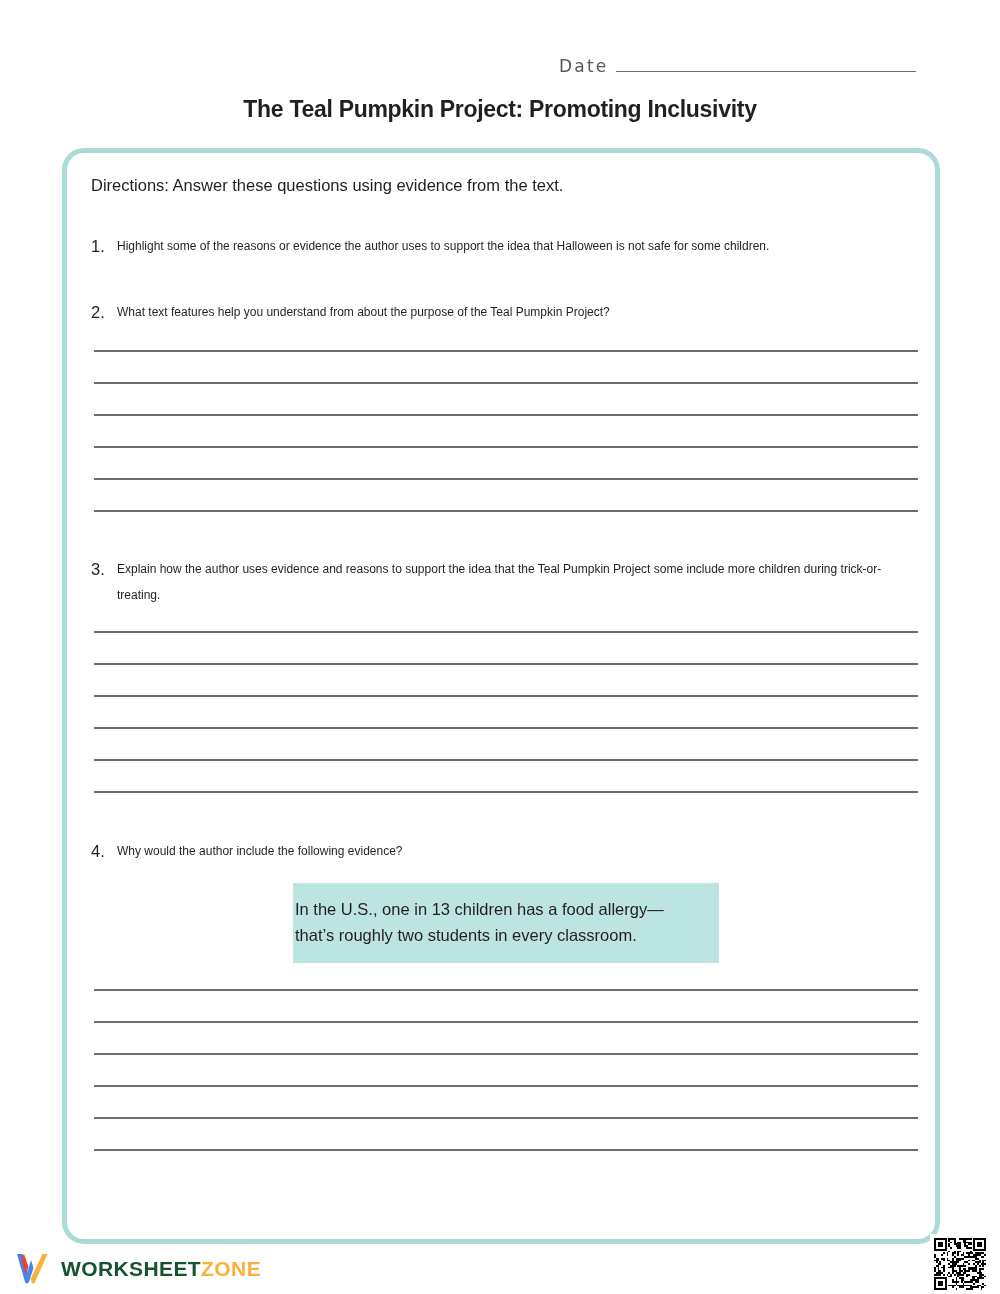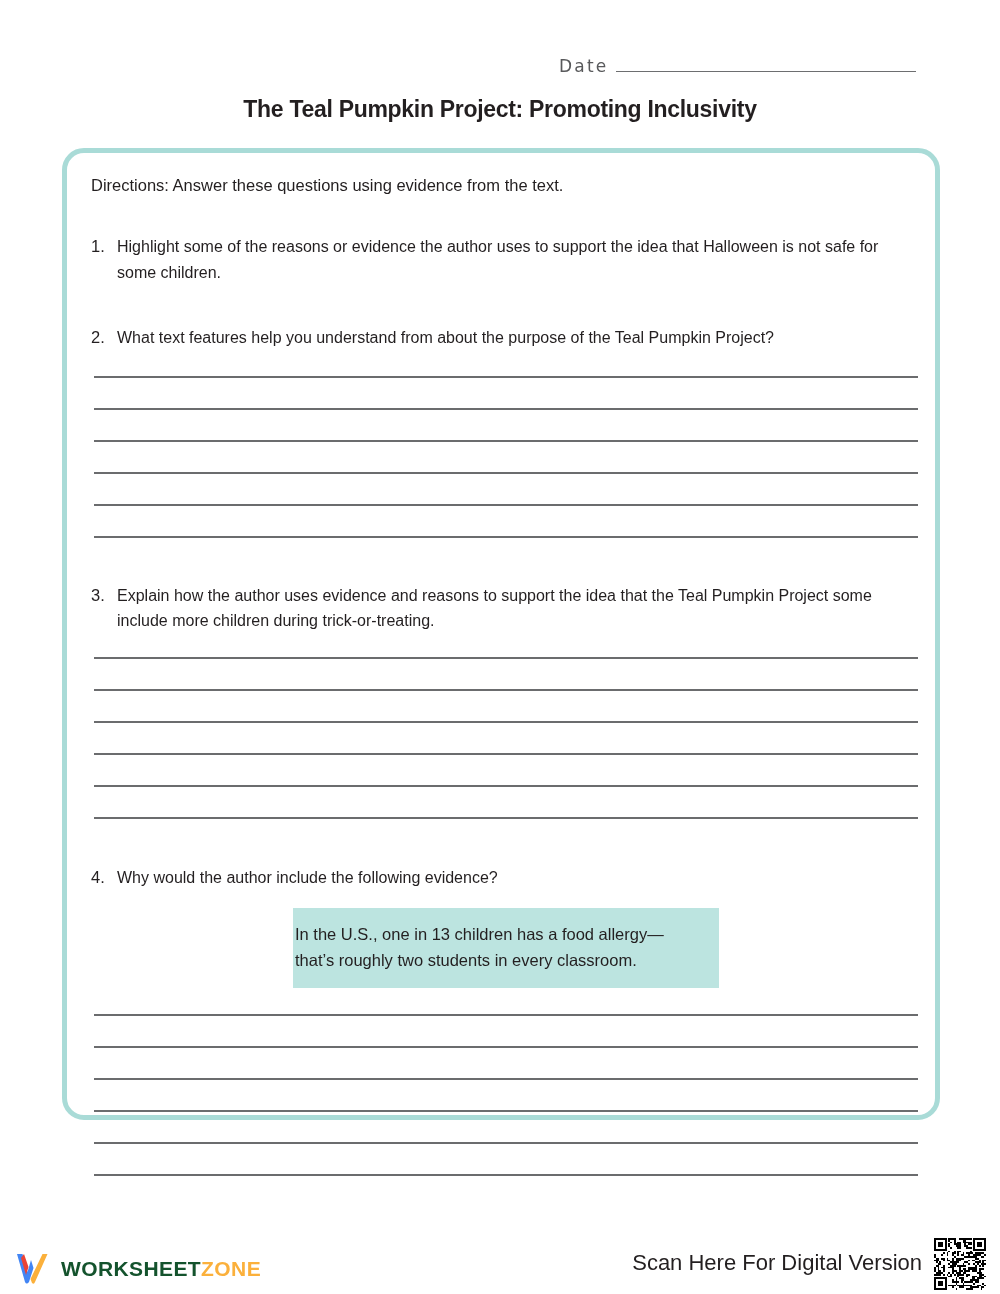--- a/index.html
+++ b/index.html
@@ -56,21 +56,21 @@
     font-family: "Liberation Sans", sans-serif;
     white-space: nowrap;
   }
 
   
   .card {
     position: absolute;
     left: 62px;
     top: 148px;
     width: 878px;
-    height: 972px;
+    height: 1096px;
     border: 5px solid #a9dbd7;
     border-radius: 22px;
     background: #ffffff;
   }
   .card-inner {
     position: absolute;
     left: 24px;
     top: 20px;
     right: 20px;
   }
@@ -85,21 +85,21 @@
 
   .q-block { display: flex; align-items: flex-start; }
   .q-num {
     font-size: 16.5px;
     line-height: 25.5px;
     width: 26px;
     flex: 0 0 26px;
     color: #231f20;
   }
   .q-text {
-    font-size: 16px;
+    font-size: 12px;
     line-height: 25.5px;
     color: #231f20;
     flex: 1 1 auto;
   }
 
   
   .lines { margin-left: 3px; }
   .answer-line {
     height: 2px;
     background: #6b6c6e;
@@ -244,21 +244,20 @@
       <path d="M3 2 L11 30 Q12.5 33 15 30 L19.5 16 L17 8 L13.5 20 L8.5 2 Z" fill="#4285f4"></path>
       <path d="M10 2 L14.5 15 L12 23 L7 6 Z" fill="#ea4335"></path>
       <path d="M33.5 2 L21 30 Q20 33 18 31 L16.5 27 L28.5 2 Z" fill="#fbb03b"></path>
     </svg>
     <div class="brand-name">
       <span class="w1">WORKSHEET</span><span class="w2">ZONE</span>
     </div>
   </div>
 
   <div class="scan-wrap">
-    <span class="scan-text">Scan Here For Digital Version</span>
     <div class="qr">
       <svg viewBox="0 0 29 29" width="52" height="52" shape-rendering="crispEdges">
         <rect width="29" height="29" fill="#ffffff"></rect>
         <g fill="#000000" id="qr-cells">
             <rect x="0" y="0" width="1" height="1"></rect>
             <rect x="1" y="0" width="1" height="1"></rect>
             <rect x="2" y="0" width="1" height="1"></rect>
             <rect x="3" y="0" width="1" height="1"></rect>
             <rect x="4" y="0" width="1" height="1"></rect>
             <rect x="5" y="0" width="1" height="1"></rect>

